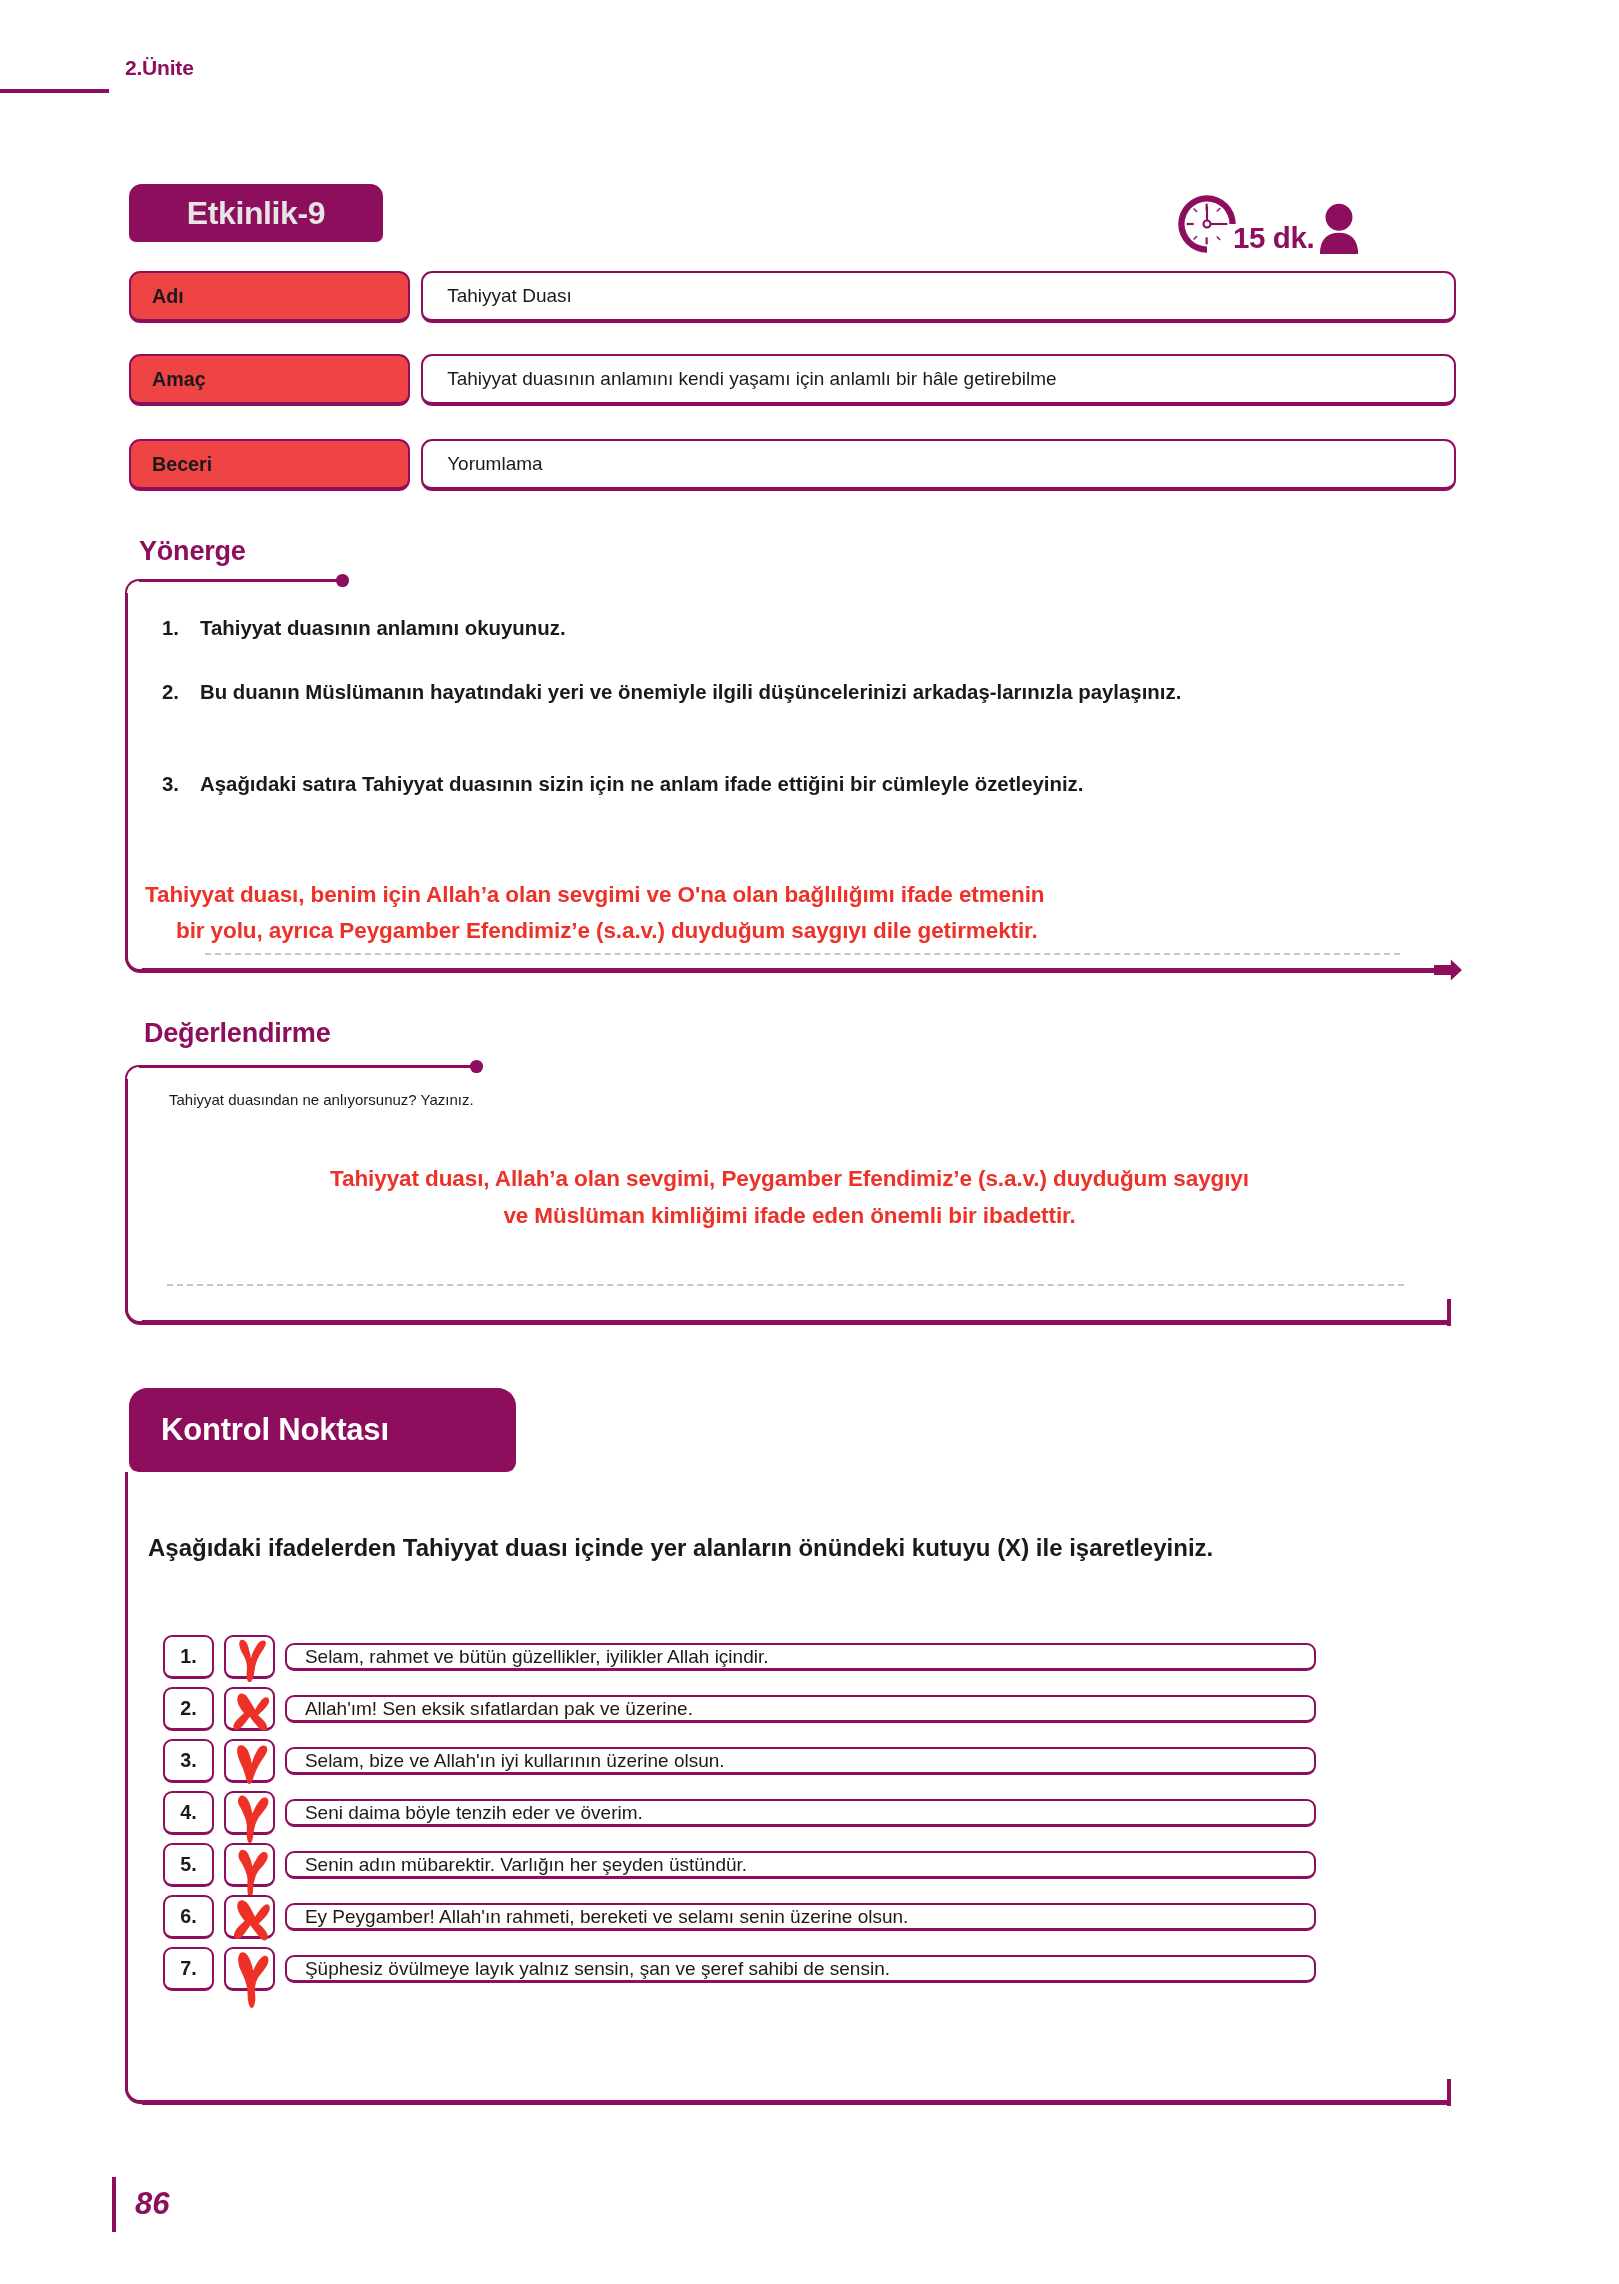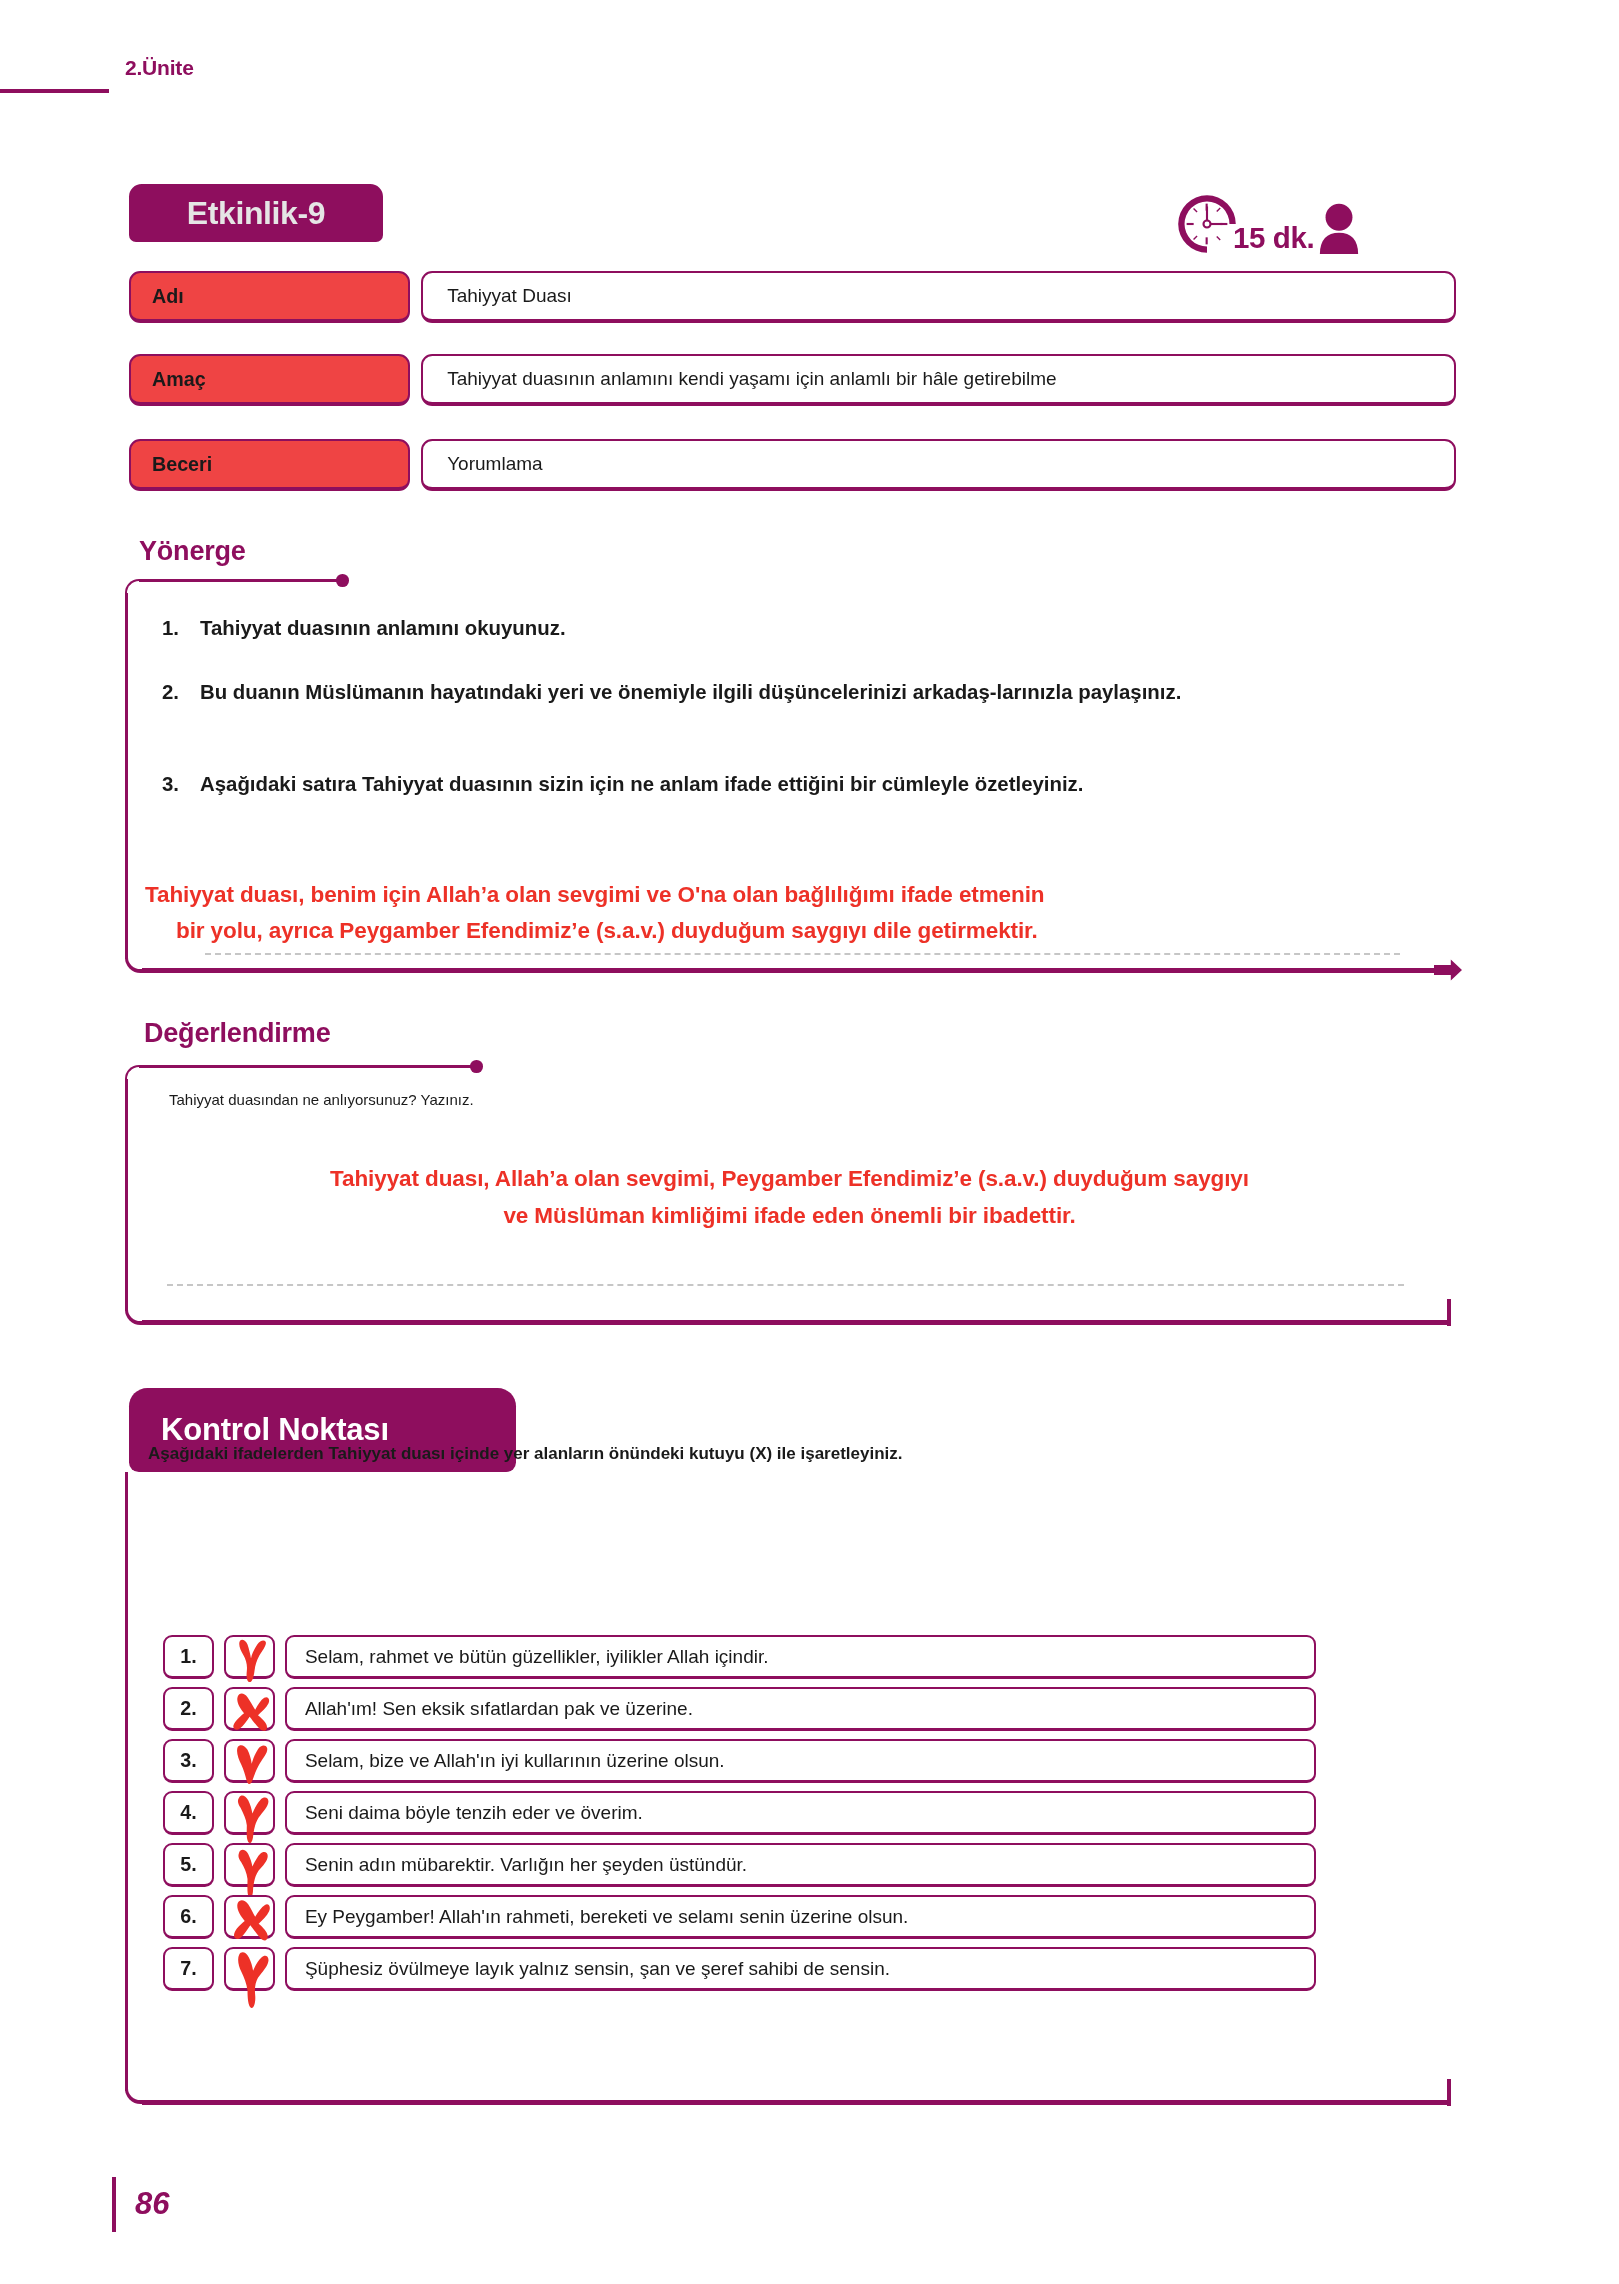--- a/index.html
+++ b/index.html
@@ -223,22 +223,22 @@
   .kontrol-badge span {
     color: #ffffff;
     font-size: 31px;
     font-weight: 700;
     letter-spacing: -0.2px;
   }
 
   .kontrol-instruction {
     position: absolute;
     left: 148px;
-    top: 1444px;
-    font-size: 17px;
+    top: 1534px;
+    font-size: 24px;
     font-weight: 700;
     color: #1a1a1a;
     white-space: nowrap;
   }
 
   
   .check-row {
     position: absolute;
     left: 163px;
     display: flex;
@@ -268,21 +268,21 @@
     border-bottom-width: 3.5px;
     border-radius: 9.1px;
     position: relative;
     background: #fff;
     flex: none;
     overflow: visible;
   }
   .check-box svg { position: absolute; left: 2.1px; top: -4.2px; }
   .check-text {
     width: 1031px;
-    height: 44px;
+    height: 28px;
     border: 2.1px solid #8E0E5E;
     border-bottom-width: 3.5px;
     border-radius: 9.1px;
     display: flex;
     align-items: center;
     padding-left: 18.3px;
     font-size: 19px;
     color: #1a1a1a;
     background: #fff;
     flex: none;

